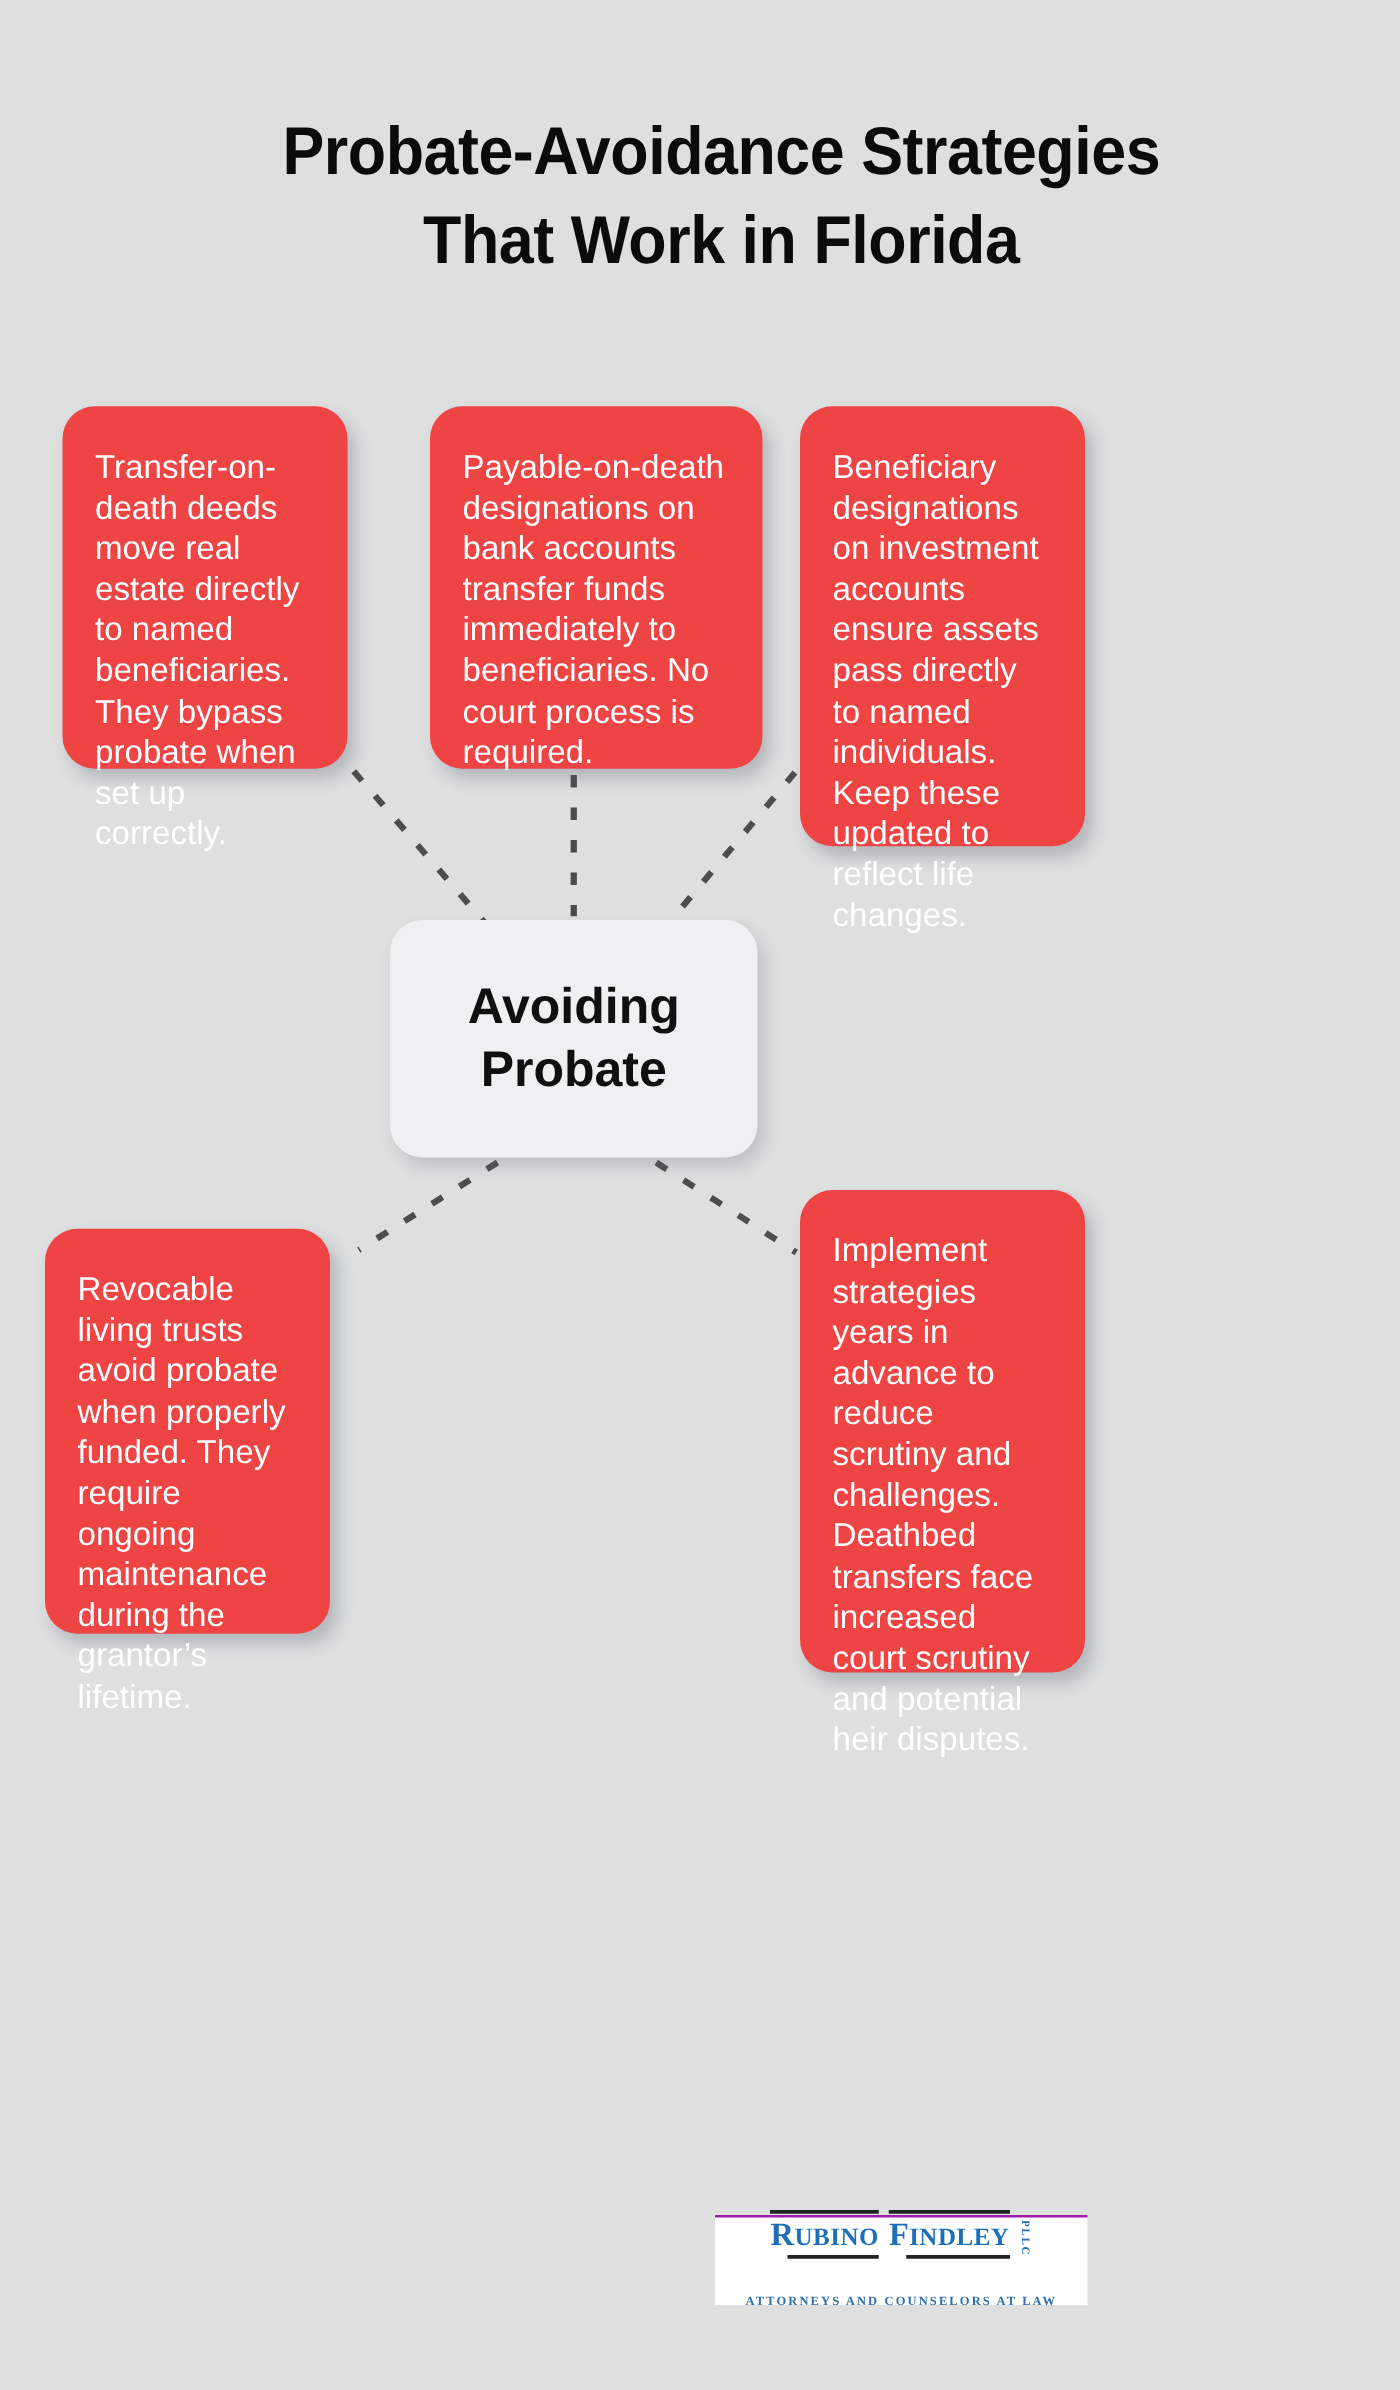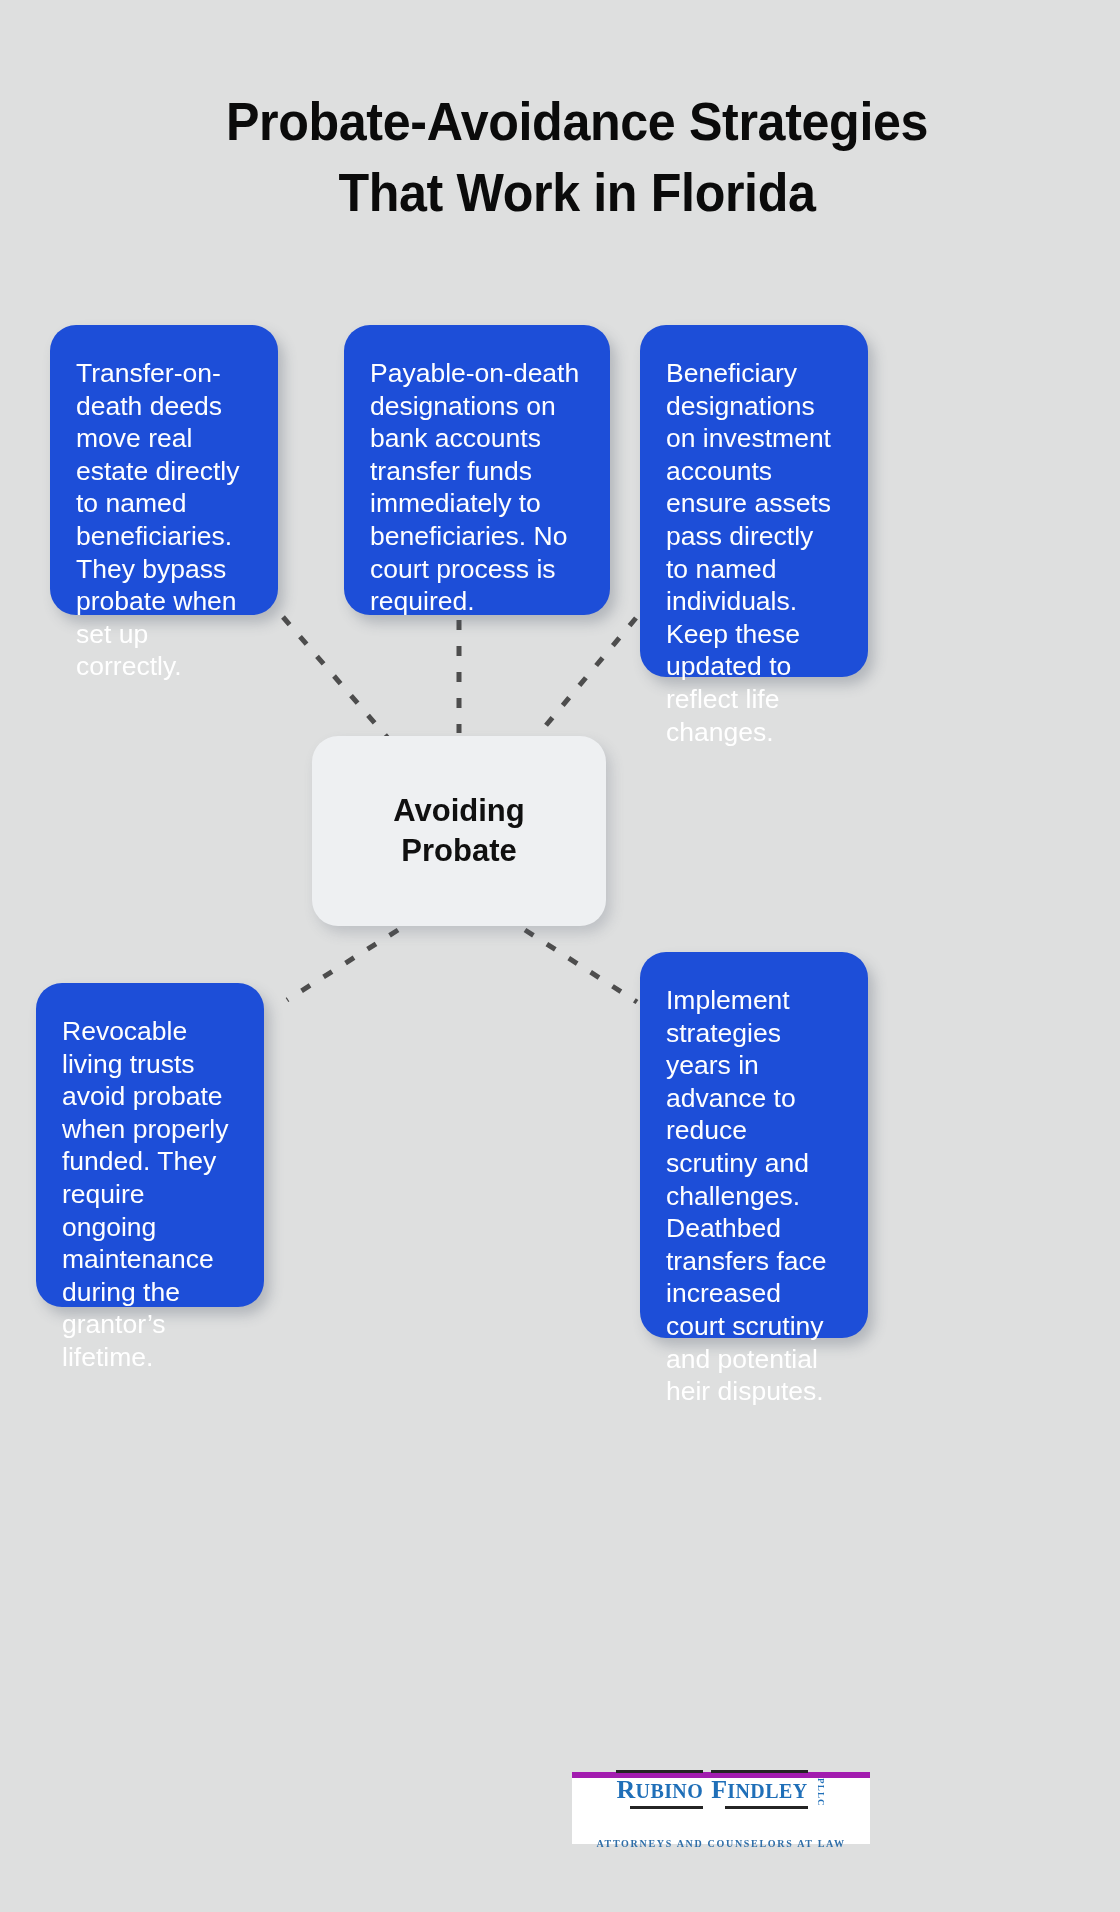--- a/index.html
+++ b/index.html
@@ -50,21 +50,21 @@
     top: 0;
     width: 1120px;
     height: 1912px;
     pointer-events: none;
   }
 
   
   .card {
     position: absolute;
     box-sizing: border-box;
-    background: #1d4ed8;
+    background: #ef4444;
     border-radius: 26px;
     color: #ffffff;
     padding: 32px 26px 26px 26px;
     font-size: 26.5px;
     line-height: 1.23;
     box-shadow: 6px 8px 13px rgba(80, 90, 105, 0.30);
     -webkit-font-smoothing: antialiased;
   }
   .card .card-text {
     display: block;
@@ -88,37 +88,37 @@
     background: #eef0f2;
     border-radius: 26px;
     box-shadow: 5px 7px 13px rgba(90, 100, 115, 0.24);
     display: flex;
     align-items: center;
     justify-content: center;
     text-align: center;
   }
   #center-node .center-label {
     font-family: "Liberation Sans Narrow", "Liberation Sans", sans-serif;
-    font-size: 31px;
+    font-size: 40px;
     line-height: 1.28;
     font-weight: 700;
     color: #101010;
     white-space: pre-line;
   }
 
   
   #logo-block {
     position: absolute;
     left: 572px;
     top: 1772px;
     width: 298px;
     height: 72px;
     background: #ffffff;
     box-sizing: border-box;
-    border-top: 6px solid #a21caf;
+    border-top: 2px solid #a21caf;
     display: flex;
     flex-direction: column;
     align-items: center;
     justify-content: center;
     padding-top: 4px;
   }
   .logo-wordmark {
     display: flex;
     align-items: flex-start;
     justify-content: center;

